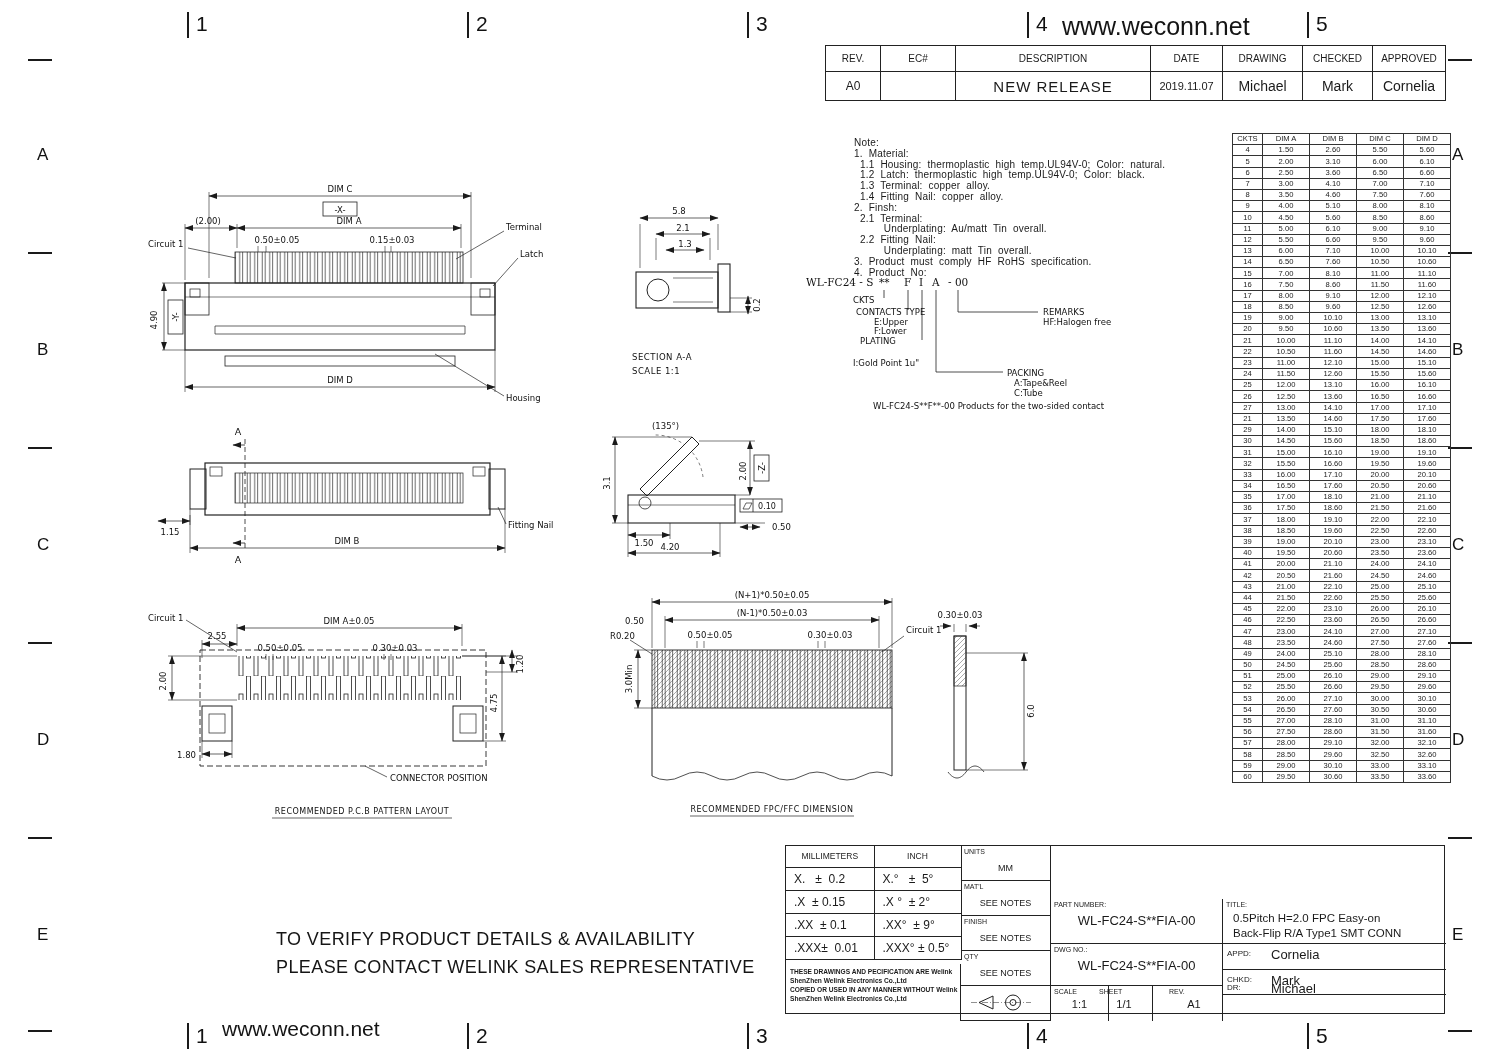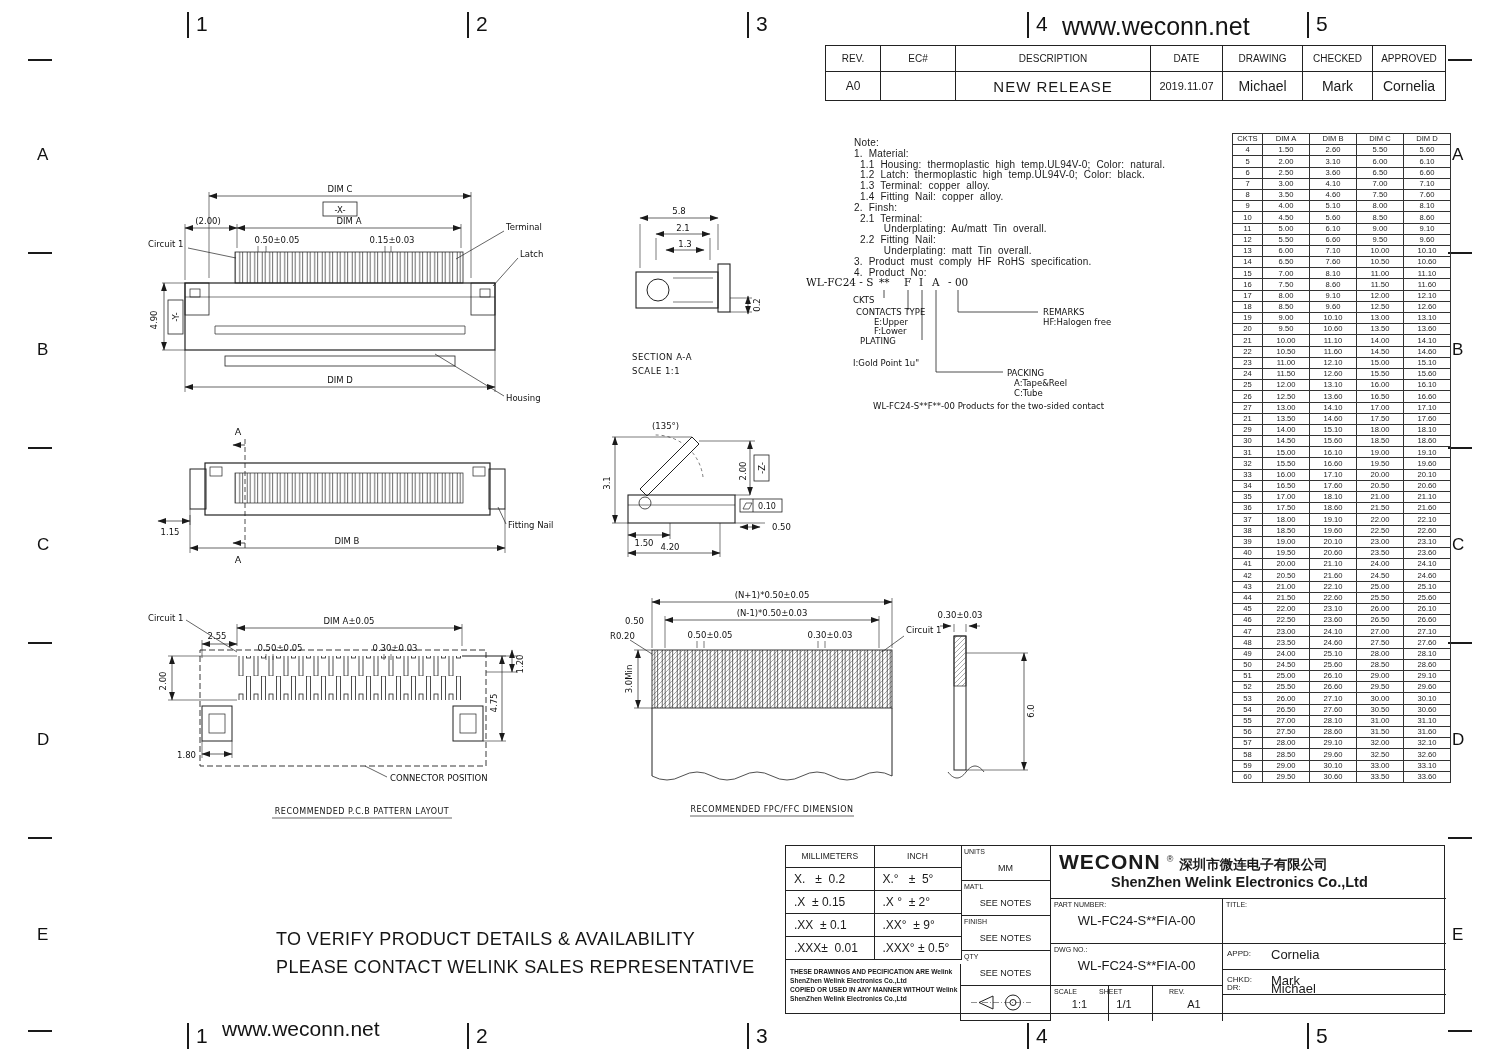--- a/index.html
+++ b/index.html
@@ -904,35 +904,31 @@
       <svg width="88" height="33">
         <g stroke="#222" fill="none" stroke-width="1">
           <path d="M18,16.5 L32,10 V23 Z"></path>
           <circle cx="52" cy="16.5" r="7.5"></circle>
           <circle cx="52" cy="16.5" r="3"></circle>
           <path d="M10,16.5 H70" stroke-width="0.5" stroke-dasharray="6,2,1,2"></path>
         </g>
       </svg>
     </div>
 
-    <div class="cell" style="left:265px;top:0;width:395px;height:53px;border-right:none">
-      <div class="brand-row">
-        <span class="brand">WECONN</span>
-        <span class="reg">®</span>
-        <span class="cn">深圳市微连电子有限公司</span>
-      </div>
-      <div class="en">ShenZhen Welink Electronics Co.,Ltd</div>
-    </div>
 
     <div class="cell" style="left:265px;top:53px;width:172px;height:45px">
       <span class="tb-label">PART NUMBER:</span>
       <div class="pn-value">WL-FC24-S**FIA-00</div>
     </div>
     <div class="cell" style="left:437px;top:53px;width:223px;height:45px;border-right:none">
       <span class="tb-label">TITLE:</span>
+      <div class="title-lines">
+        <div>0.5Pitch H=2.0 FPC Easy-on</div>
+        <div>Back-Flip R/A Type1 SMT CONN</div>
+      </div>
     </div>
 
     <div class="cell" style="left:265px;top:98px;width:172px;height:42px">
       <span class="tb-label">DWG NO.:</span>
       <div class="pn-value">WL-FC24-S**FIA-00</div>
     </div>
 
     <div class="cell" style="left:265px;top:140px;width:58px;height:35px;border-bottom:none">
       <span class="sc-label">SCALE</span>
       <div class="sc-value">1:1</div>

